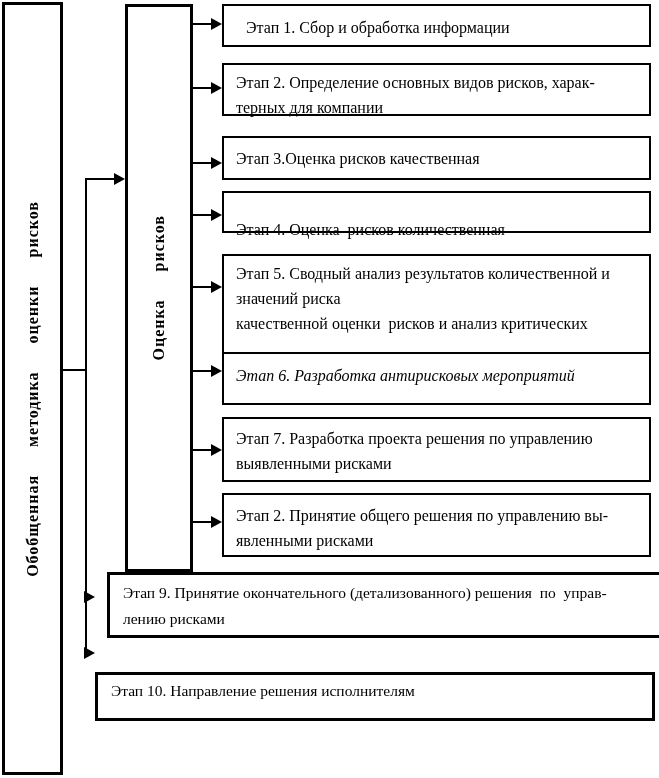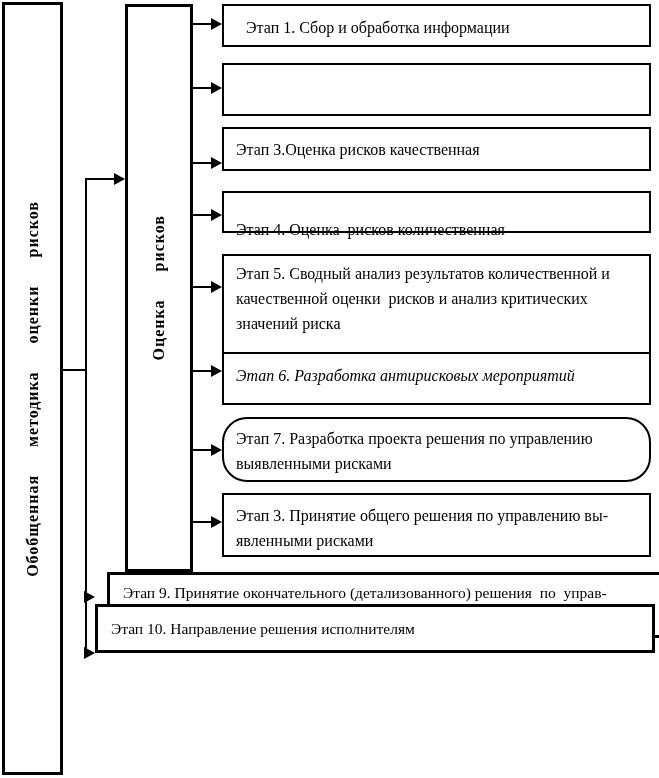--- a/index.html
+++ b/index.html
@@ -99,52 +99,54 @@
   <div class="ah" style="left:211px; top:444px;"></div>
 
   <div class="h-line" style="left:193px; top:521px; width:19px;"></div>
   <div class="ah" style="left:211px; top:516px;"></div>
 
   <div class="box stage first-indent" style="top:4px; height:43px; padding-top:9px;">
     <div class="line">Этап 1. Сбор и обработка информации</div>
   </div>
 
   <div class="box stage" style="top:63px; height:53px;">
+    <div class="line">Этап 2. Определение основных видов рисков, харак-</div>
+    <div class="line">терных для компании</div>
   </div>
 
-  <div class="box stage" style="top:127px; height:44px; padding-top:8px;">
+  <div class="box stage" style="top:136px; height:44px; padding-top:8px;">
     <div class="line">Этап 3.Оценка рисков качественная</div>
   </div>
 
   <div class="box stage" style="top:191px; height:42px; padding-top:24px;">
     <div class="line">Этап 4. Оценка  рисков количественная</div>
   </div>
 
   <div class="box stage" style="top:254px; height:108px;">
     <div class="line">Этап 5. Сводный анализ результатов количественной и</div>
+    <div class="line">значений риска</div>
     <div class="line">качественной оценки  рисков и анализ критических</div>
-    <div class="line">значений риска</div>
   </div>
 
   <div class="box stage" style="top:352px; height:53px; padding-top:9px;font-style:italic;">
     <div class="line">Этап 6. Разработка антирисковых мероприятий</div>
   </div>
 
-  <div class="box stage" style="top:417px; height:65px; padding-top:7px;border-radius:25px;">
+  <div class="box stage" style="top:417px; height:65px; padding-top:7px;">
     <div class="line">Этап 7. Разработка проекта решения по управлению</div>
     <div class="line">выявленными рисками</div>
   </div>
 
   <div class="box stage" style="top:493px; height:64px; padding-top:8px;">
-    <div class="line">Этап 3. Принятие общего решения по управлению вы-</div>
+    <div class="line">Этап 2. Принятие общего решения по управлению вы-</div>
     <div class="line">явленными рисками</div>
   </div>
 
   <div class="box wide" style="top:572px; height:66px;margin-left:12px;">
     <div class="line">Этап 9. Принятие окончательного (детализованного) решения  по  управ-</div>
     <div class="line">лению рисками</div>
   </div>
 
-  <div class="box wide" style="top:604px; height:49px; padding-top:9px;">
+  <div class="box wide" style="top:672px; height:49px; padding-top:3px;">
     <div class="line">Этап 10. Направление решения исполнителям</div>
   </div>
 
 </div>
 
 </body></html>

